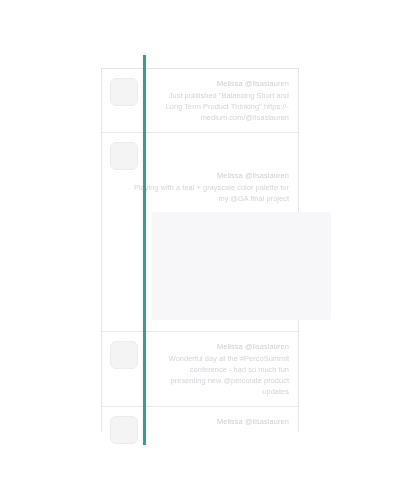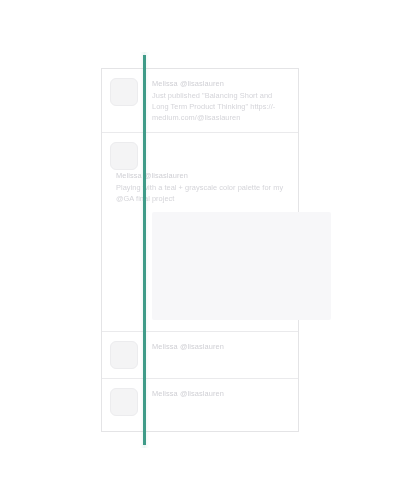--- a/index.html
+++ b/index.html
@@ -80,21 +80,22 @@
     border-radius: 6px;
     background: #f4f4f5;
     border: 1px solid #ececee;
     box-sizing: border-box;
     margin-right: 8px;
   }
 
   .tweet-body {
     flex: 1 1 auto;
     min-width: 0;
-    padding-left: 6px;
+    padding-left: 14px;
+    text-align: right;
   }
 
   .tweet-handle {
     font-size: 7.4px;
     line-height: 11px;
     color: #cfcfd4;
     letter-spacing: 0.1px;
     white-space: nowrap;
     margin-bottom: 1px;
   }
@@ -150,20 +151,21 @@
         <div class="tweet-handle">Melissa @lisaslauren</div>
         <div class="tweet-text">Playing with a teal + grayscale color palette for my @GA final project</div>
       </div>
       <div class="tweet-media"></div>
     </div>
 
     <div class="tweet">
       <div class="avatar"></div>
       <div class="tweet-body">
         <div class="tweet-handle">Melissa @lisaslauren</div>
+        <div class="tweet-text">Wonderful day at the #PercoSummit conference - had so much fun presenting new @percolate product updates</div>
       </div>
     </div>
 
     <div class="tweet last">
       <div class="avatar"></div>
       <div class="tweet-body">
         <div class="tweet-handle">Melissa @lisaslauren</div>
       </div>
     </div>
 

